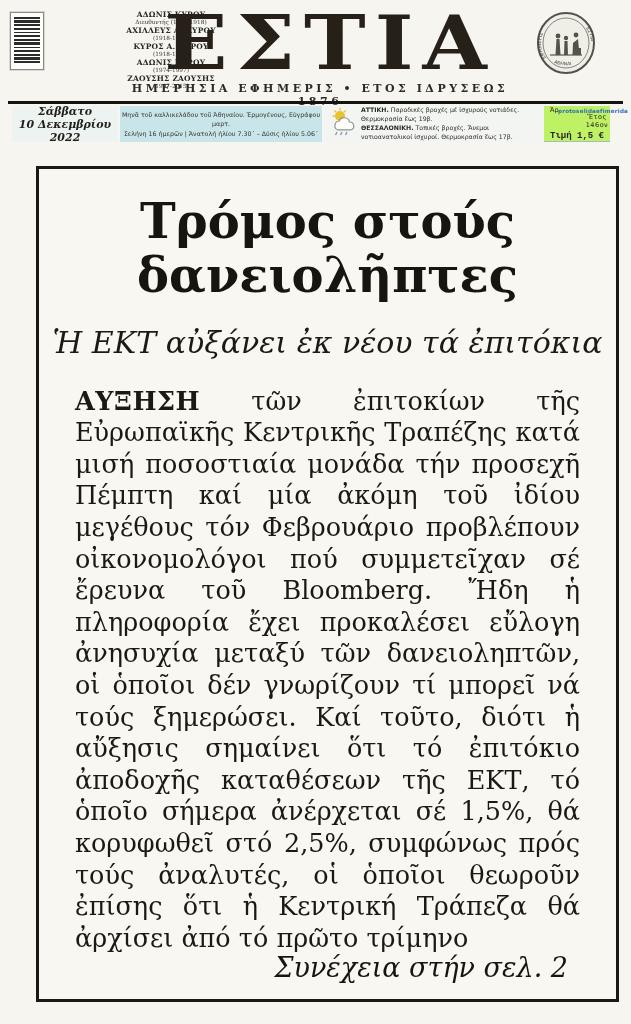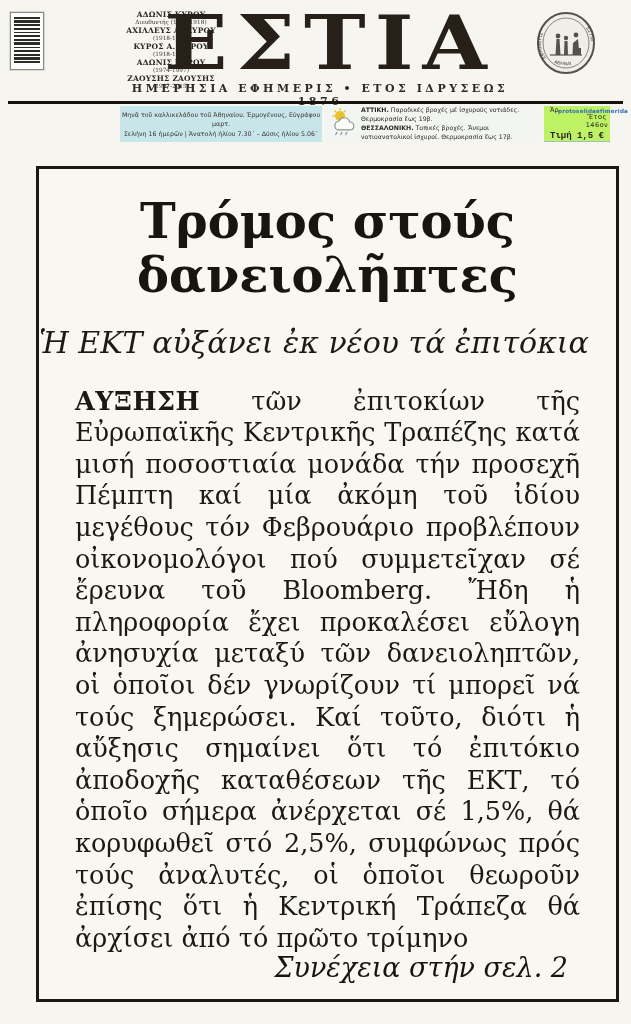--- a/index.html
+++ b/index.html
@@ -33,21 +33,21 @@
   .price-box{left:544px;width:66px;background:#bef264;display:flex;flex-direction:column;justify-content:center;text-align:center;color:#25231e;border-bottom:1px solid #9fbfc4;}
   .issue-line{position:relative;font-size:6.5px;height:8px;}
   .issue-number{position:absolute;left:6px;top:0;}
   .issue-watermark{position:absolute;left:14px;top:2px;font-size:5.6px;font-weight:bold;color:#2f6db5;letter-spacing:.2px;}
   .issue-year{font-size:6.5px;letter-spacing:.5px;margin-top:1px;padding-left:40px;}
   .price{font-size:9px;font-weight:bold;margin-top:2px;font-family:Liberation Mono, monospace;}
 
   
   .article-box{position:absolute;left:36px;top:166px;width:583px;height:836px;border:3px solid #1a1814;background:#f8f7f2;box-sizing:border-box;}
   .headline{margin-top:26px;text-align:center;font-weight:bold;font-size:48px;line-height:1.12;color:#17150f;}
-  .subtitle{margin-top:22px;text-align:left;font-style:italic;font-size:30px;color:#1c1a14;}
+  .subtitle{margin-top:22px;text-align:center;font-style:italic;font-size:30px;color:#1c1a14;}
   .article-body{margin:26px 36px 0 36px;font-size:25.5px;line-height:1.24;text-align:justify;color:#1b1913;}
   .lead-word{font-weight:bold;letter-spacing:.5px;}
   .continuation{position:absolute;right:48px;bottom:16px;font-weight:normal;font-style:italic;font-size:27px;color:#17150f;}
 </style>
 </head>
 <body>
 
 <div class="page">
 
   <div class="masthead">
@@ -101,20 +101,24 @@
         <path d="M 38.5,45 L 39,33 L 44,29 L 45.5,45 Z" fill="#55524b"></path>
         <rect x="39" y="38" width="8" height="7" fill="#55524b"></rect>
       </svg>
     </div>
 
     <div class="masthead-rule"></div>
   </div>
 
   <div class="infobar">
 
+    <div class="cell date-box">
+      <div class="date-weekday">Σάββατο</div>
+      <div class="date-full">10 Δεκεμβρίου 2022</div>
+    </div>
 
     <div class="cell calendar-box">
       <div class="ln">Μηνᾶ τοῦ καλλικελάδου τοῦ Ἀθηναίου. Ἑρμογένους, Εὐγράφου μαρτ.</div>
       <div class="ln">Σελήνη 16 ἡμερῶν | Ἀνατολή ἡλίου 7.30΄ – Δύσις ἡλίου 5.06΄</div>
     </div>
 
     <div class="cell weather-box">
       <div style="flex:0 0 34px;">
         <svg width="32" height="30" viewBox="0 0 32 30">
           <circle cx="13" cy="9" r="5" fill="#e8c32a"></circle>

